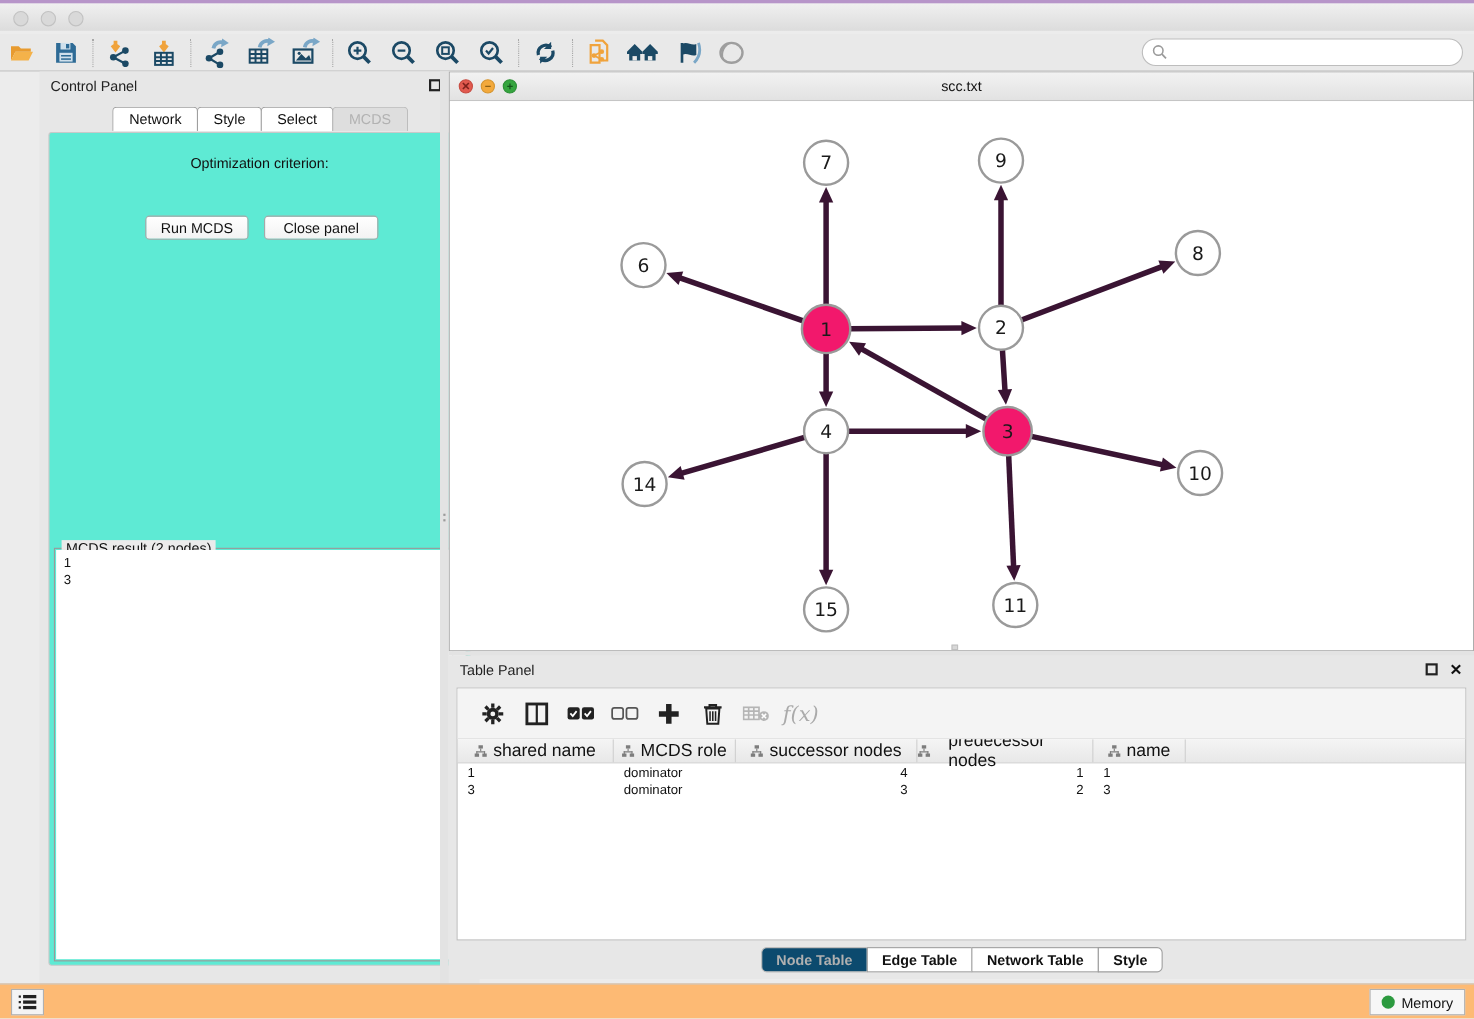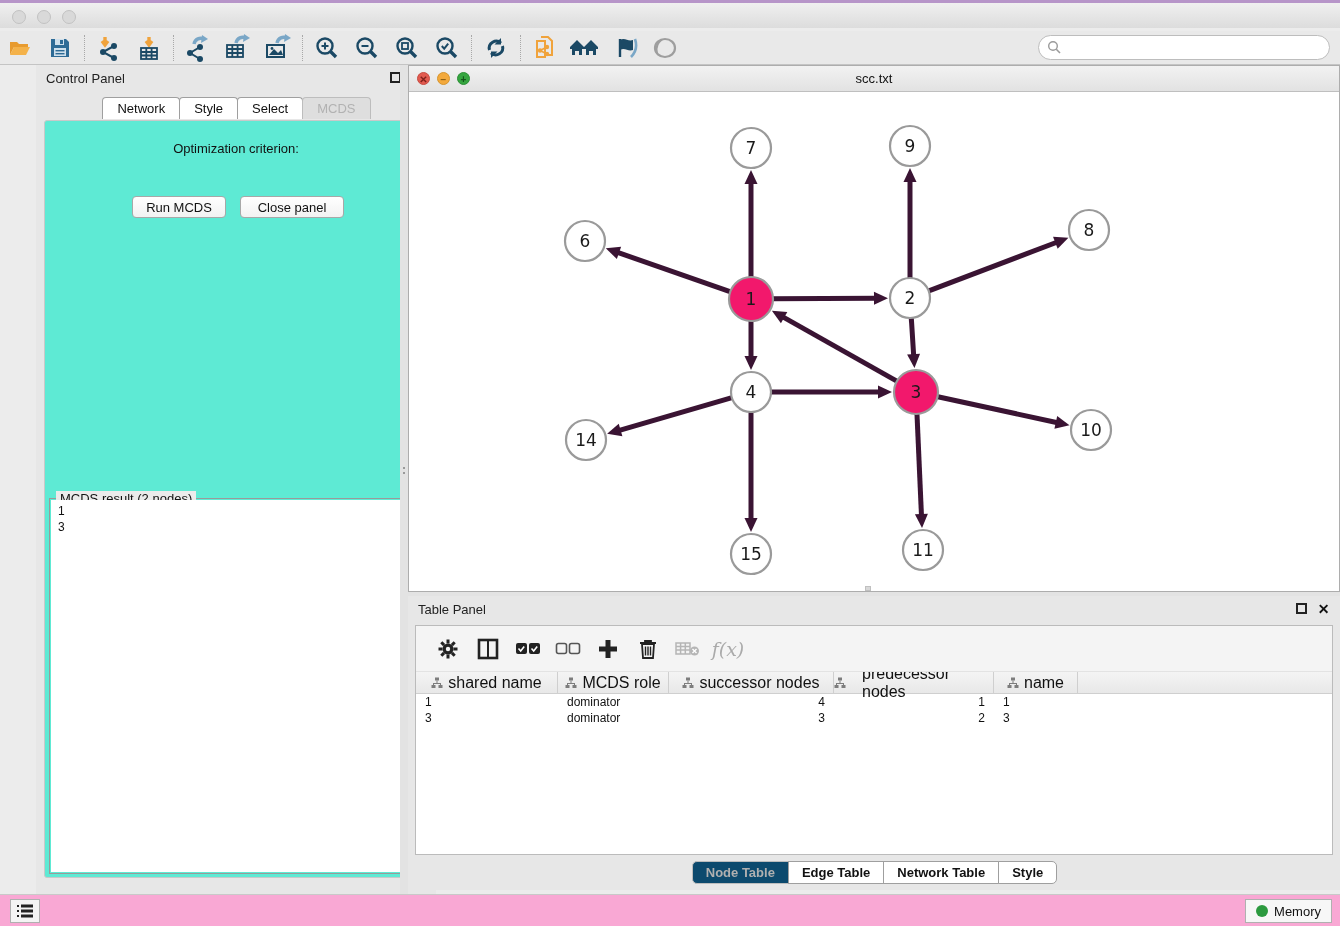--- a/index.html
+++ b/index.html
@@ -73,21 +73,21 @@
   .td { font-size:12px; color:#111; line-height:16px; padding:0 9px; overflow:hidden; }
 
   
   #tp-tabs { position:absolute; left:0; bottom:6px; width:100%; display:flex; justify-content:center; }
   .tp-tab { font-size:13px; font-weight:bold; padding:3px 13px; background:#fff; border:1px solid #9f9f9f; margin-right:-1px; color:#111; }
   .tp-tab:first-child { border-radius:5px 0 0 5px; }
   .tp-tab:last-child { border-radius:0 5px 5px 0; }
   .tp-tab.sel { background:#0c4a6e; color:#b0b0b0; border-color:#bdbdbd; }
 
   
-  #status-bar { left:0; top:894px; width:1340px; height:32px; background:#f9a8d4; border-top:1px solid #c9c9c9; }
+  #status-bar { left:0; top:894px; width:1340px; height:32px; background:#fdba74; border-top:1px solid #c9c9c9; }
   #list-btn { position:absolute; left:10px; top:4px; width:30px; height:24px; background:#f4f4f4; border:1px solid #b0b0b0; display:flex; align-items:center; justify-content:center; }
   #memory-btn { position:absolute; right:8px; top:4px; height:24px; padding:0 10px; background:#f7f7f7; border:1px solid #b0b0b0; display:flex; align-items:center; gap:6px; font-size:13px; color:#111; }
   #memory-dot { width:12px; height:12px; border-radius:50%; }
 
   svg.icon { display:block; }
 </style>
 </head>
 <body>
 
 <div id="titlebar" class="abs">

